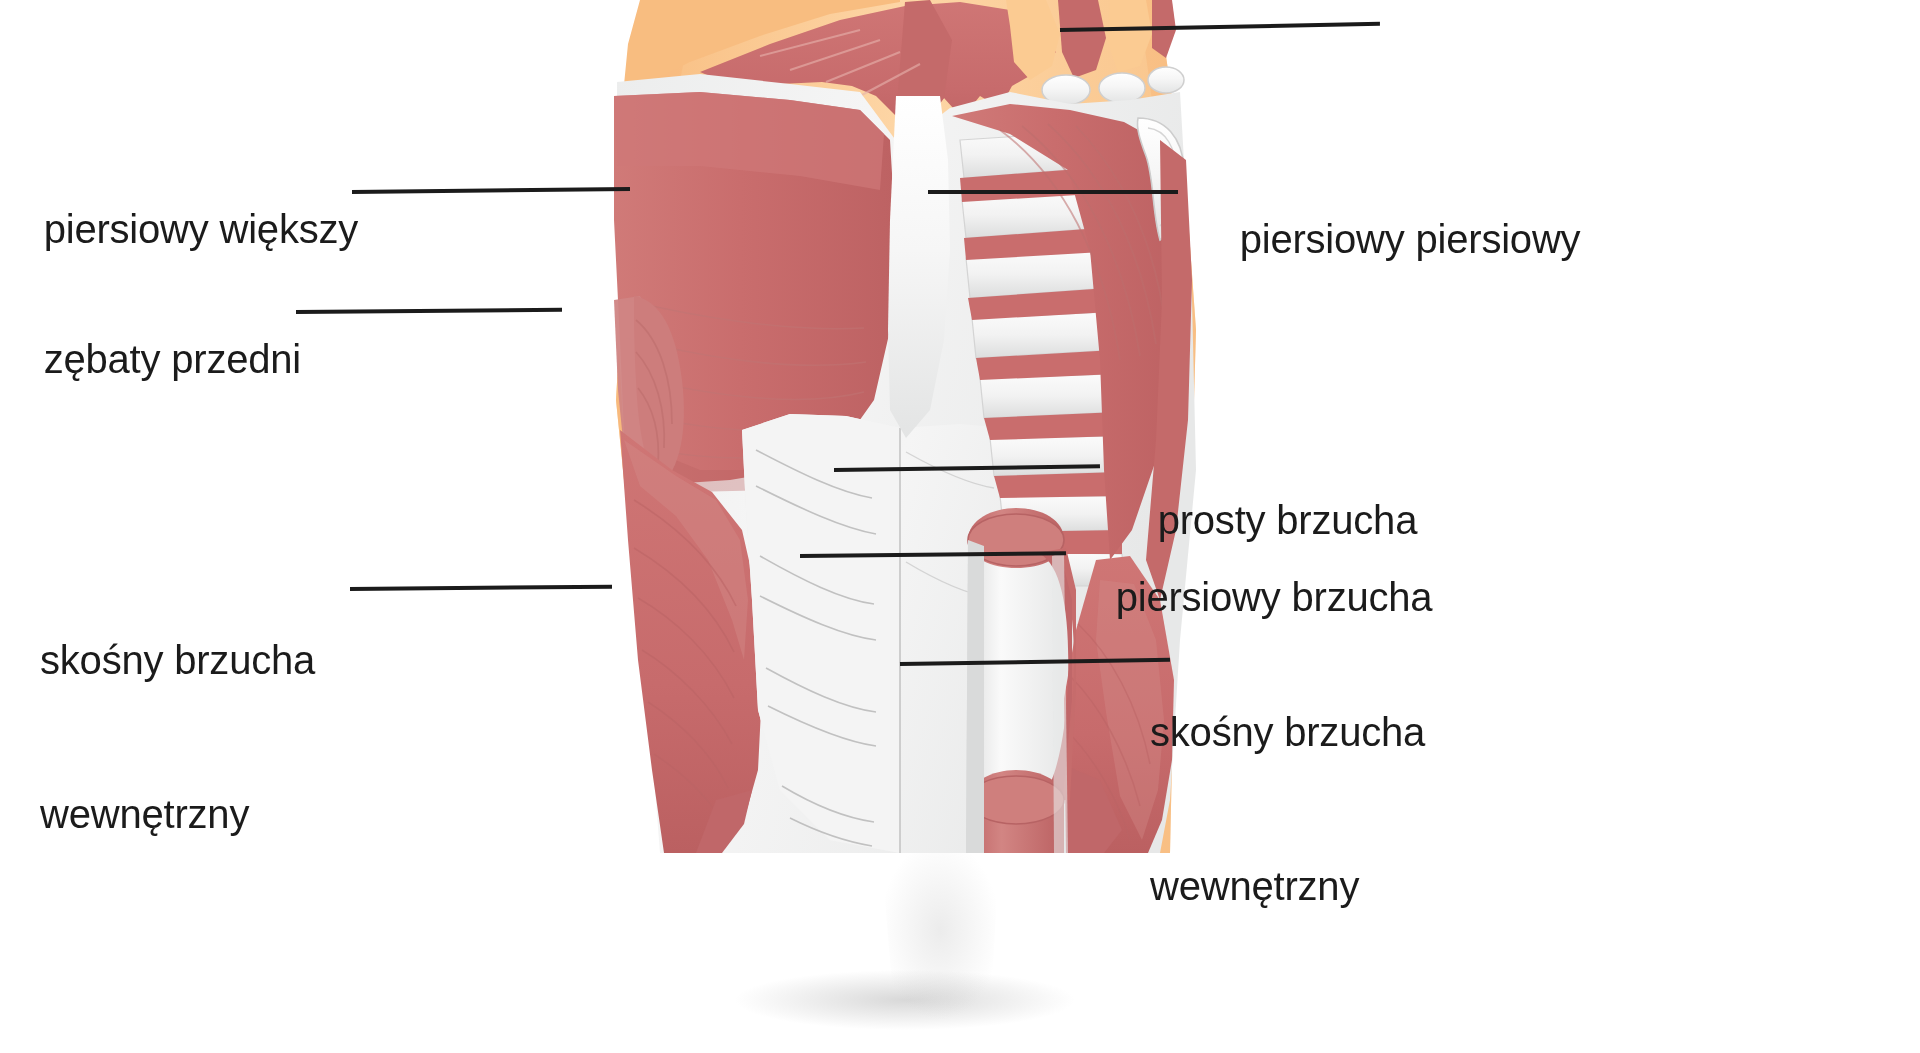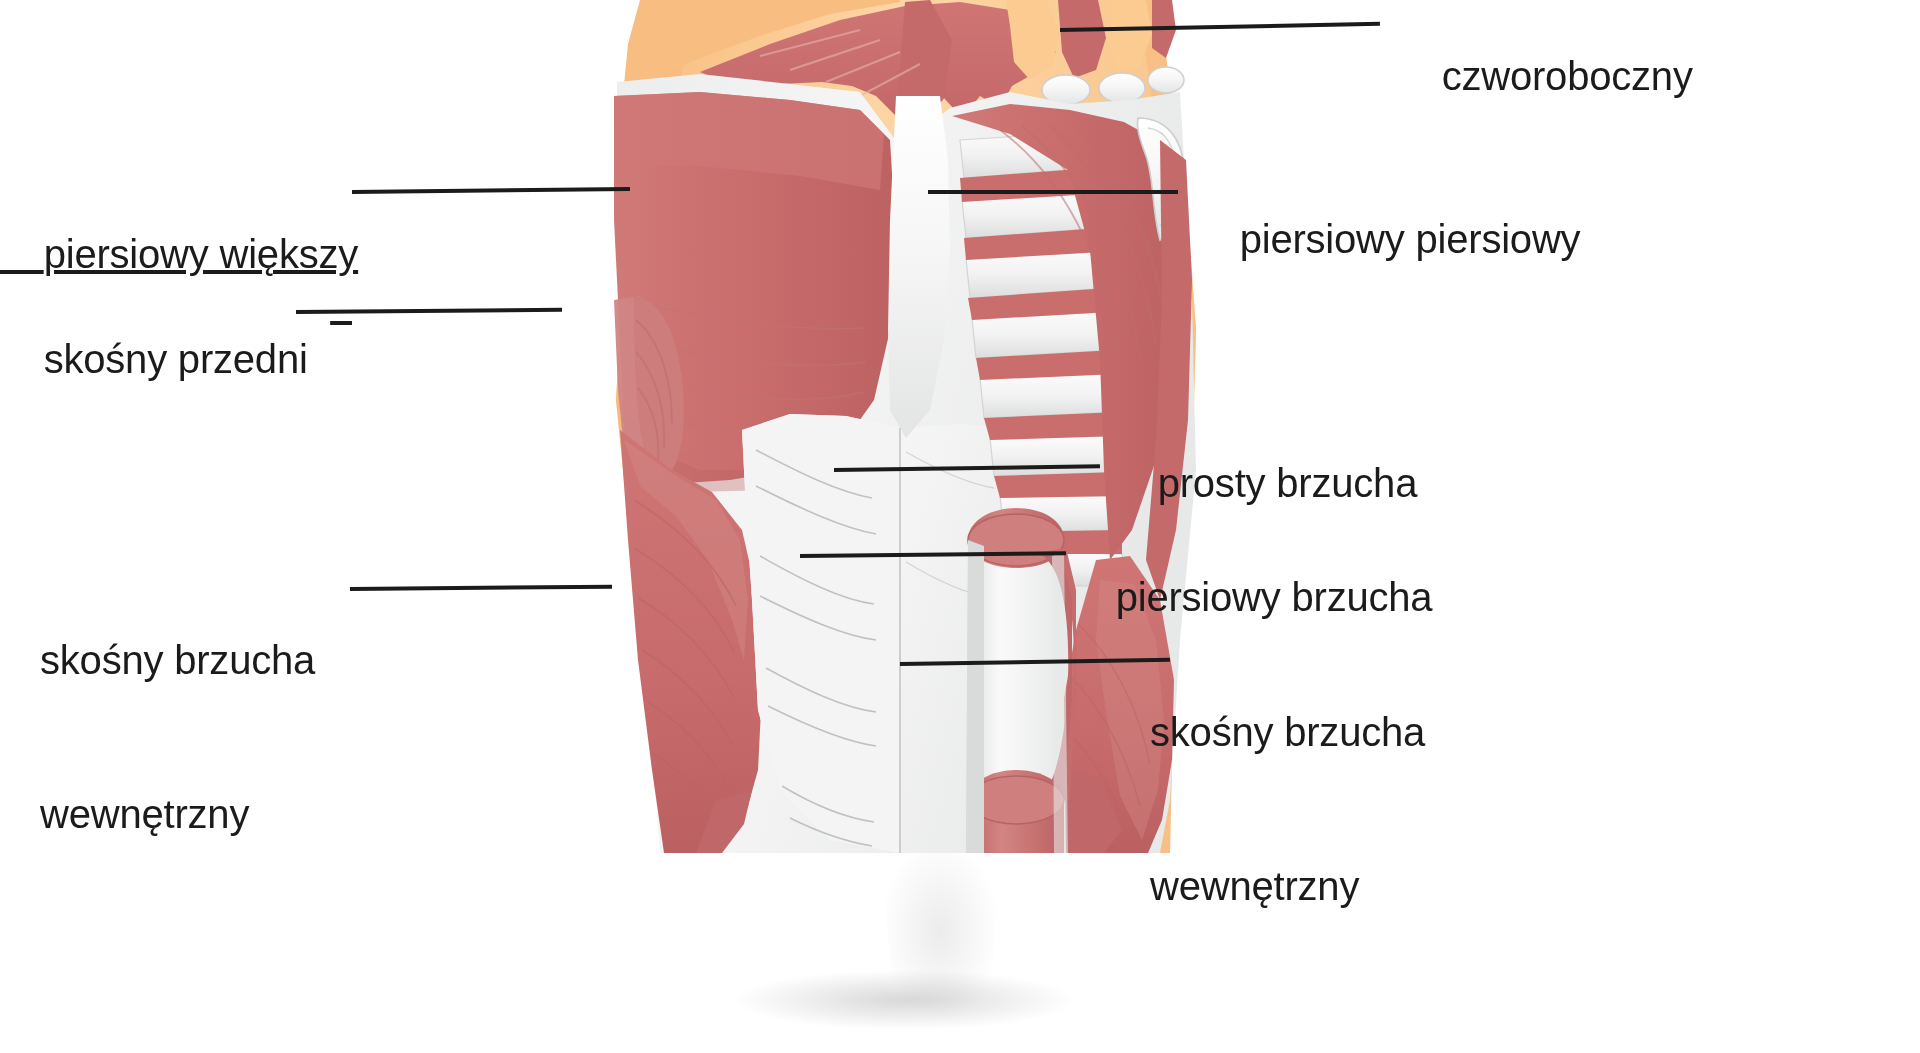--- a/index.html
+++ b/index.html
@@ -292,41 +292,38 @@
       <path d="M1052 556 L1064 552 L1068 853 L1054 853 Z" fill="#e8e9e9" opacity="0.6"></path>
     </g>
 
     <g>
       <path d="M782 790 L900 853 L1020 853 L1060 840 L1040 900 L960 950 L900 962
                L840 940 L790 890 Z" fill="#f3f3f3" opacity="0"></path>
     </g>
   </svg>
 
   <div class="leader" style="left:1060px; top:28px; width:320px; transform:rotate(-1.1deg);"></div>
-  <div class="label right" style="left:1398px; top:0px;">
-    <span>czworoboczny</span>
-  </div>
 
   <div class="leader" style="left:352px; top:190px; width:278px; transform:rotate(-0.6deg);"></div>
-  <div class="label left" style="left:0px; top:178px; width:352px;text-decoration:underline;">
+  <div class="label left" style="left:0px; top:153px; width:352px;">
     <span>piersiowy większy</span>
   </div>
 
   <div class="leader" style="left:928px; top:190px; width:250px; transform:rotate(0deg);"></div>
   <div class="label right" style="left:1196px; top:163px;">
     <span>piersiowy piersiowy</span>
   </div>
 
   <div class="leader" style="left:296px; top:310px; width:266px; transform:rotate(-0.5deg);"></div>
   <div class="label left" style="left:0px; top:283px; width:292px;">
-    <span>skośny przedni</span>
+    <span>zębaty przedni</span>
   </div>
 
   <div class="leader" style="left:834px; top:468px; width:266px; transform:rotate(-0.8deg);"></div>
-  <div class="label right" style="left:1114px; top:407px;">
+  <div class="label right" style="left:1114px; top:444px;">
     <span>prosty brzucha</span>
   </div>
 
   <div class="leader" style="left:800px; top:554px; width:266px; transform:rotate(-0.6deg);"></div>
   <div class="label right" style="left:1072px; top:521px;">
     <span>piersiowy brzucha</span>
   </div>
 
   <div class="leader" style="left:350px; top:587px; width:262px; transform:rotate(-0.5deg);"></div>
   <div class="label center" style="left:40px; top:533px; width:310px;">

